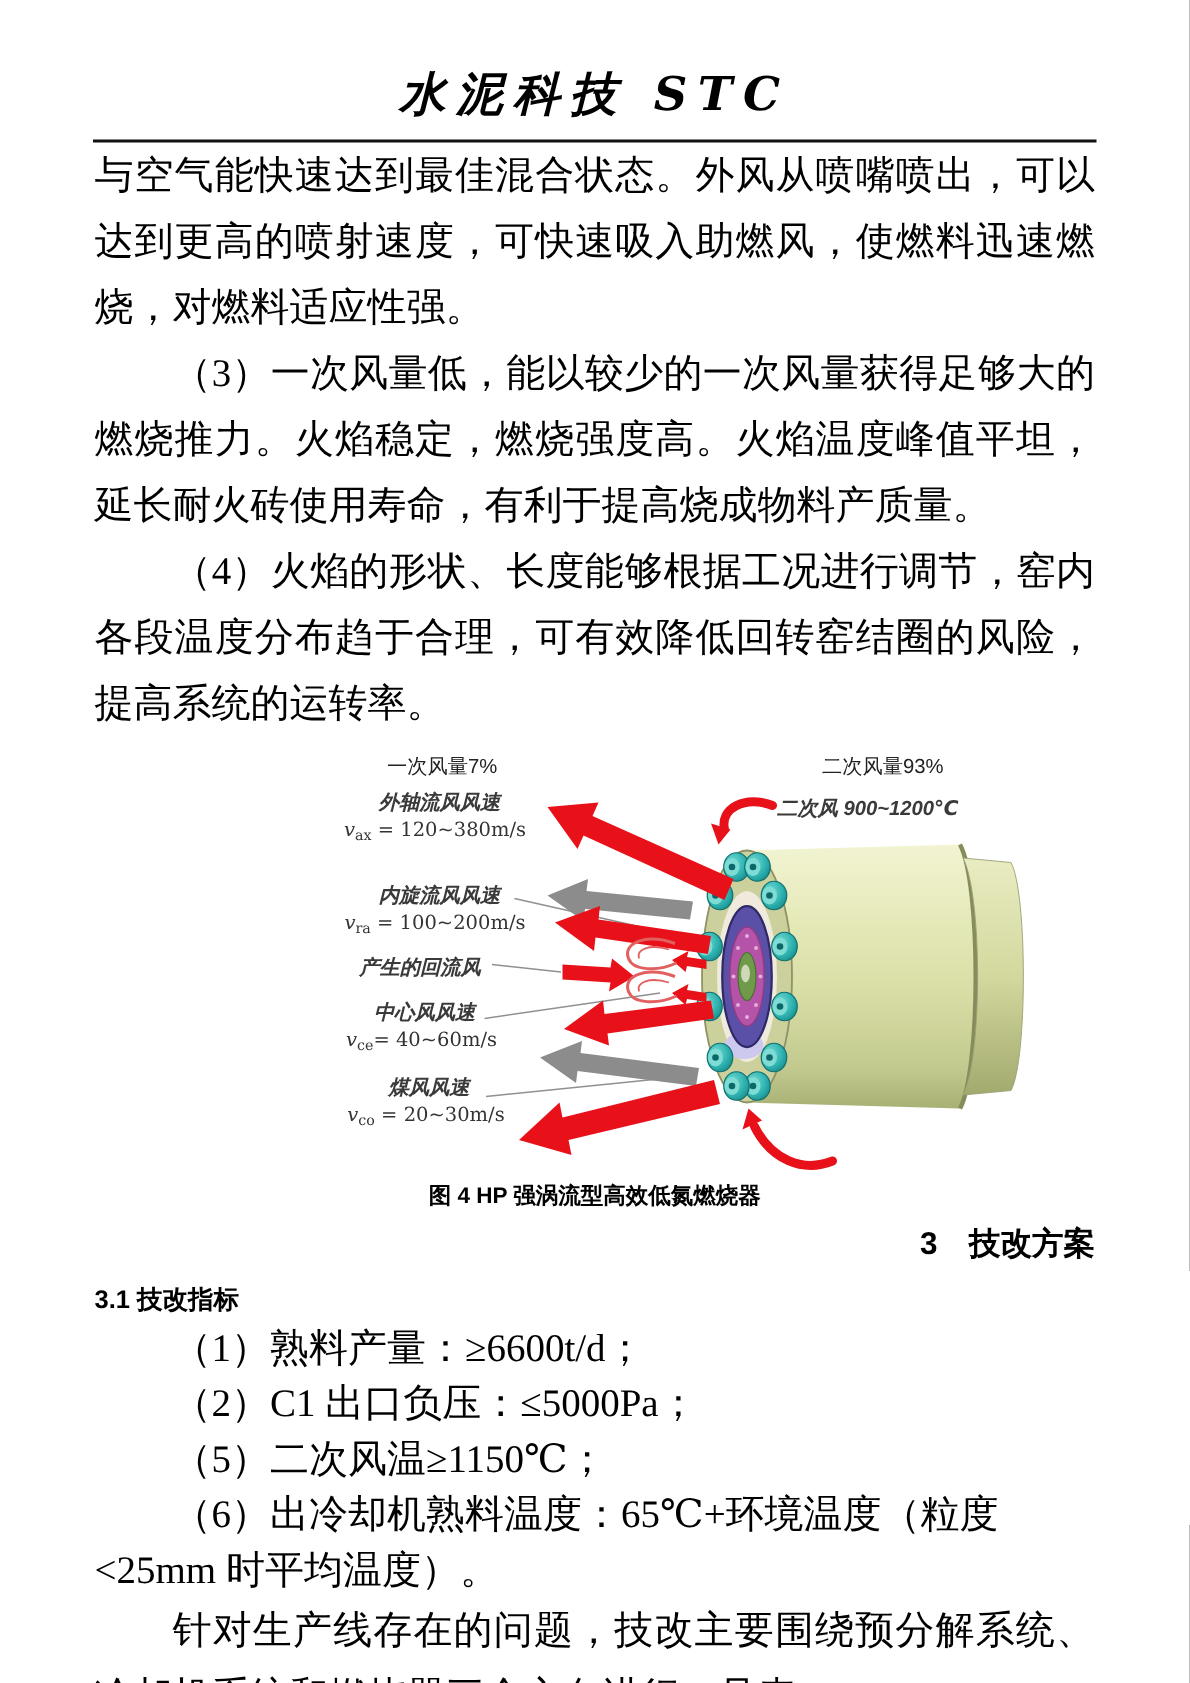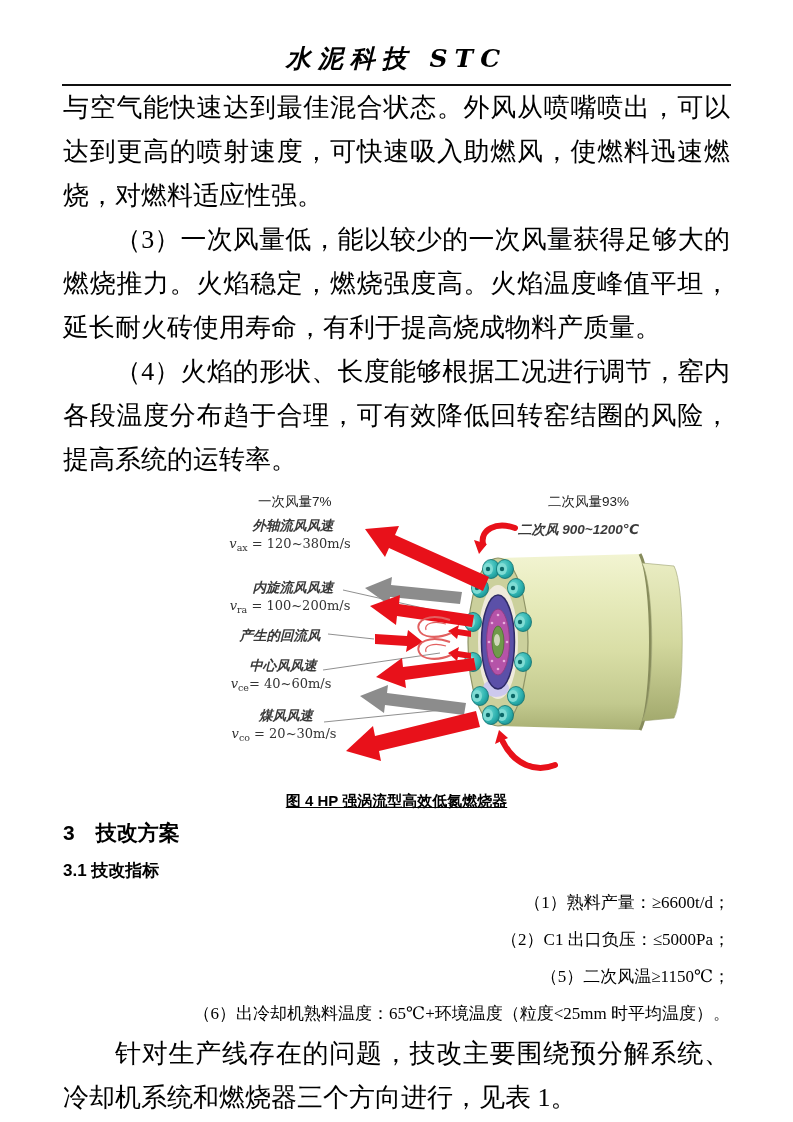--- a/index.html
+++ b/index.html
@@ -1,34 +1,34 @@
 <!DOCTYPE html>
 <html><head>
 <meta charset="utf-8">
 <style>
   html,body{margin:0;padding:0;background:#888;}
   .page{width:793px;height:1122px;background:#ffffff;margin:0 auto;position:relative;
         font-family:"Liberation Serif","DejaVu Serif",serif;color:#000;overflow:hidden;}
   .header{text-align:center;padding-top:42px;}
-  .journal-title{font-size:25px;font-weight:bold;font-style:italic;letter-spacing:7px;
+  .journal-title{font-size:31px;font-weight:bold;font-style:italic;letter-spacing:7px;
         font-family:"DejaVu Serif","Liberation Serif",serif;}
   .header-rule{margin:9px 62px 0;border-top:2.5px solid #101010;height:0;}
   .content{margin:0 63px;}
   p.body-text{font-size:26px;line-height:44px;text-align:justify;margin:0;}
   .indent{text-indent:2em;}
   .first{margin-top:7px;}
   .figure-wrap{position:relative;height:288px;margin-top:2px;}
   .figure-wrap svg{position:absolute;left:55px;top:0;}
   .figure-caption{text-align:center;font-family:"Liberation Sans","DejaVu Sans",sans-serif;
-        font-weight:bold;font-size:15px;margin-top:20px;text-decoration:underline;}
-  .h-sec{font-family:"Liberation Sans","DejaVu Sans",sans-serif;font-weight:bold;font-size:21px;margin:8px 0 0;}
+        font-weight:bold;font-size:15px;margin-top:7px;}
+  .h-sec{font-family:"Liberation Sans","DejaVu Sans",sans-serif;font-weight:bold;font-size:21px;margin:8px 0 0;text-align:right;}
   .h-sub{font-family:"Liberation Sans","DejaVu Sans",sans-serif;font-weight:bold;font-size:17px;margin:12px 0 0;}
   .h-sub2{margin-top:10px;}
   .tech-list{margin-top:2px;}
-  .tech-list .li{font-size:17px;line-height:37px;text-indent:2em;text-align:right;}
+  .tech-list .li{font-size:26px;line-height:37px;text-indent:2em;}
   .p4{margin-top:6px;}
   .footer{position:absolute;left:62px;right:62px;top:1048px;font-family:"Liberation Serif",serif;}
   .footer-line{height:3px;background:#000;border-radius:2px;}
   .footer-row{position:relative;margin-top:5px;font-size:13px;}
   .page-num{text-align:center;}
   .issue{position:absolute;right:4px;top:0;}
   
   .flab{font-family:"Liberation Sans","DejaVu Sans",sans-serif;font-style:italic;font-weight:600;
         font-size:13.5px;fill:#3a3a3a;}
   .ftop{font-family:"Liberation Sans","DejaVu Sans",sans-serif;font-size:13.5px;fill:#222;font-weight:500;}

